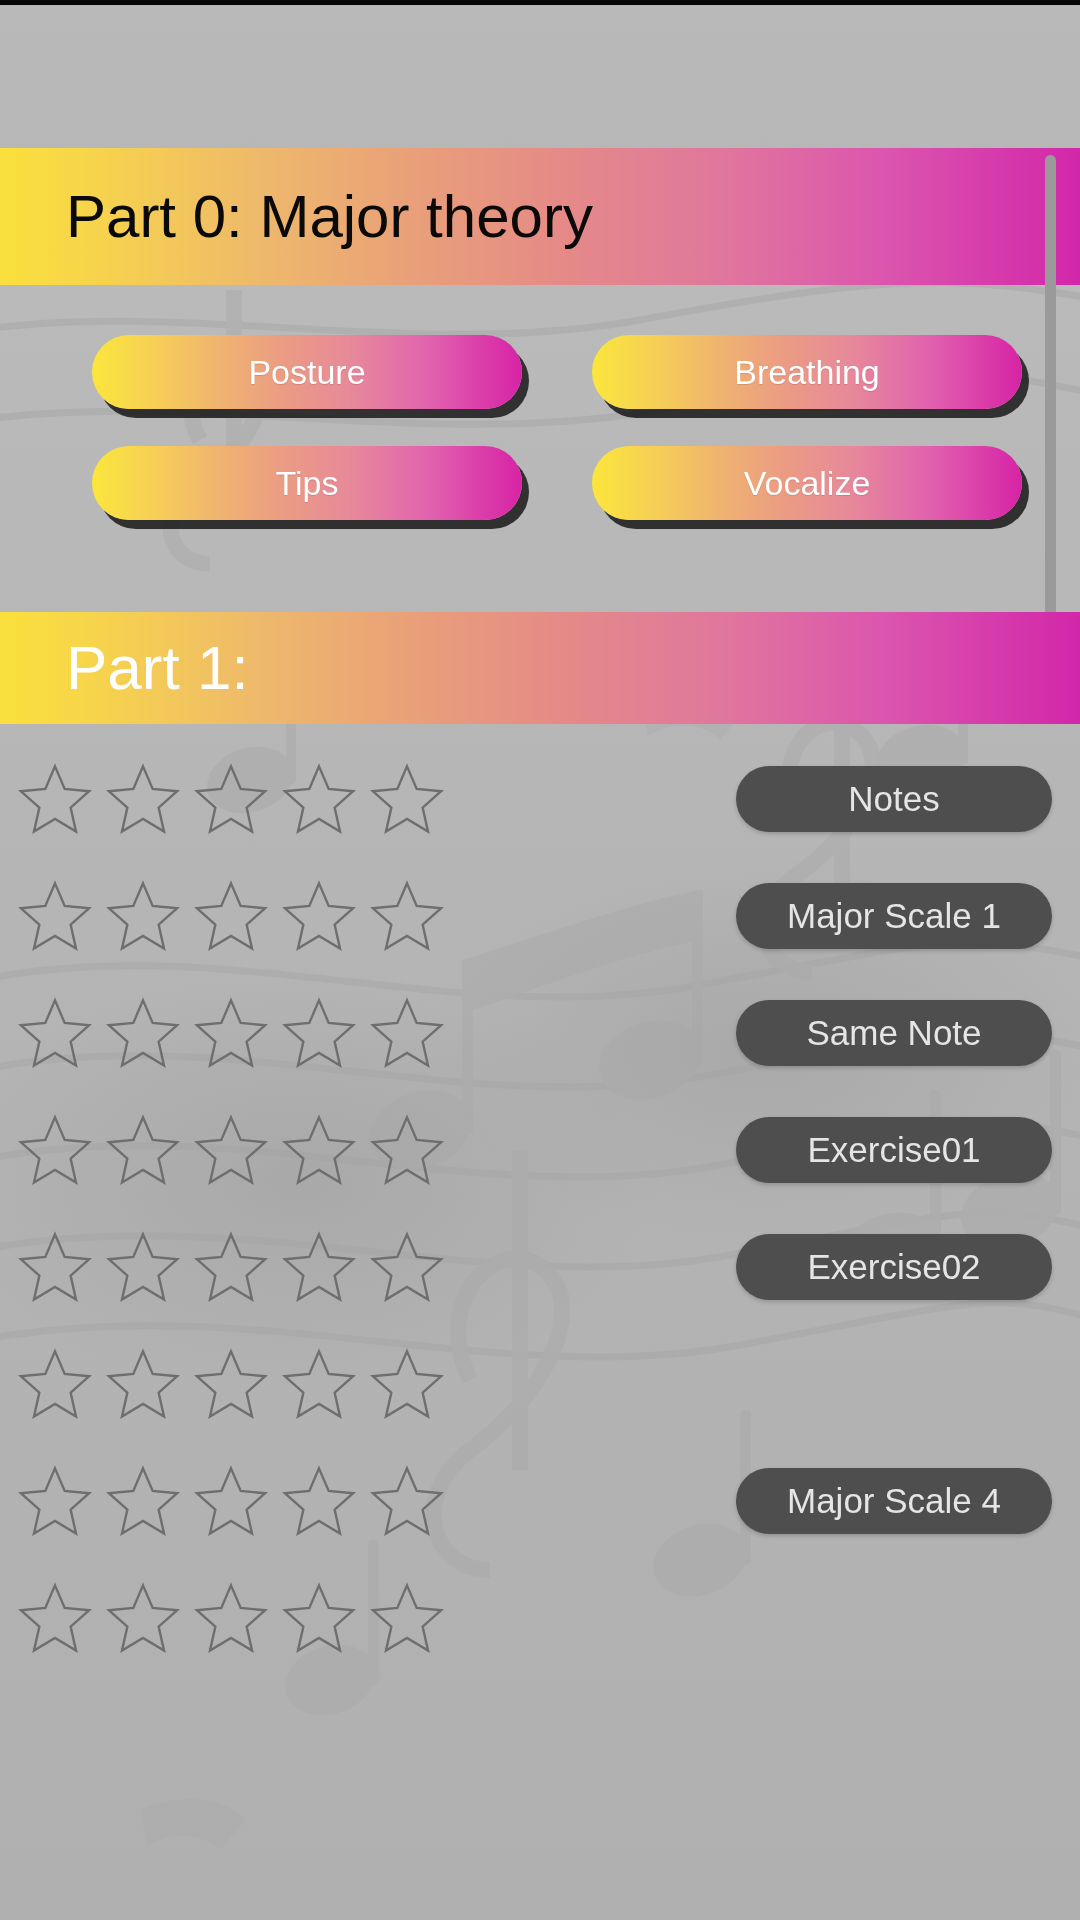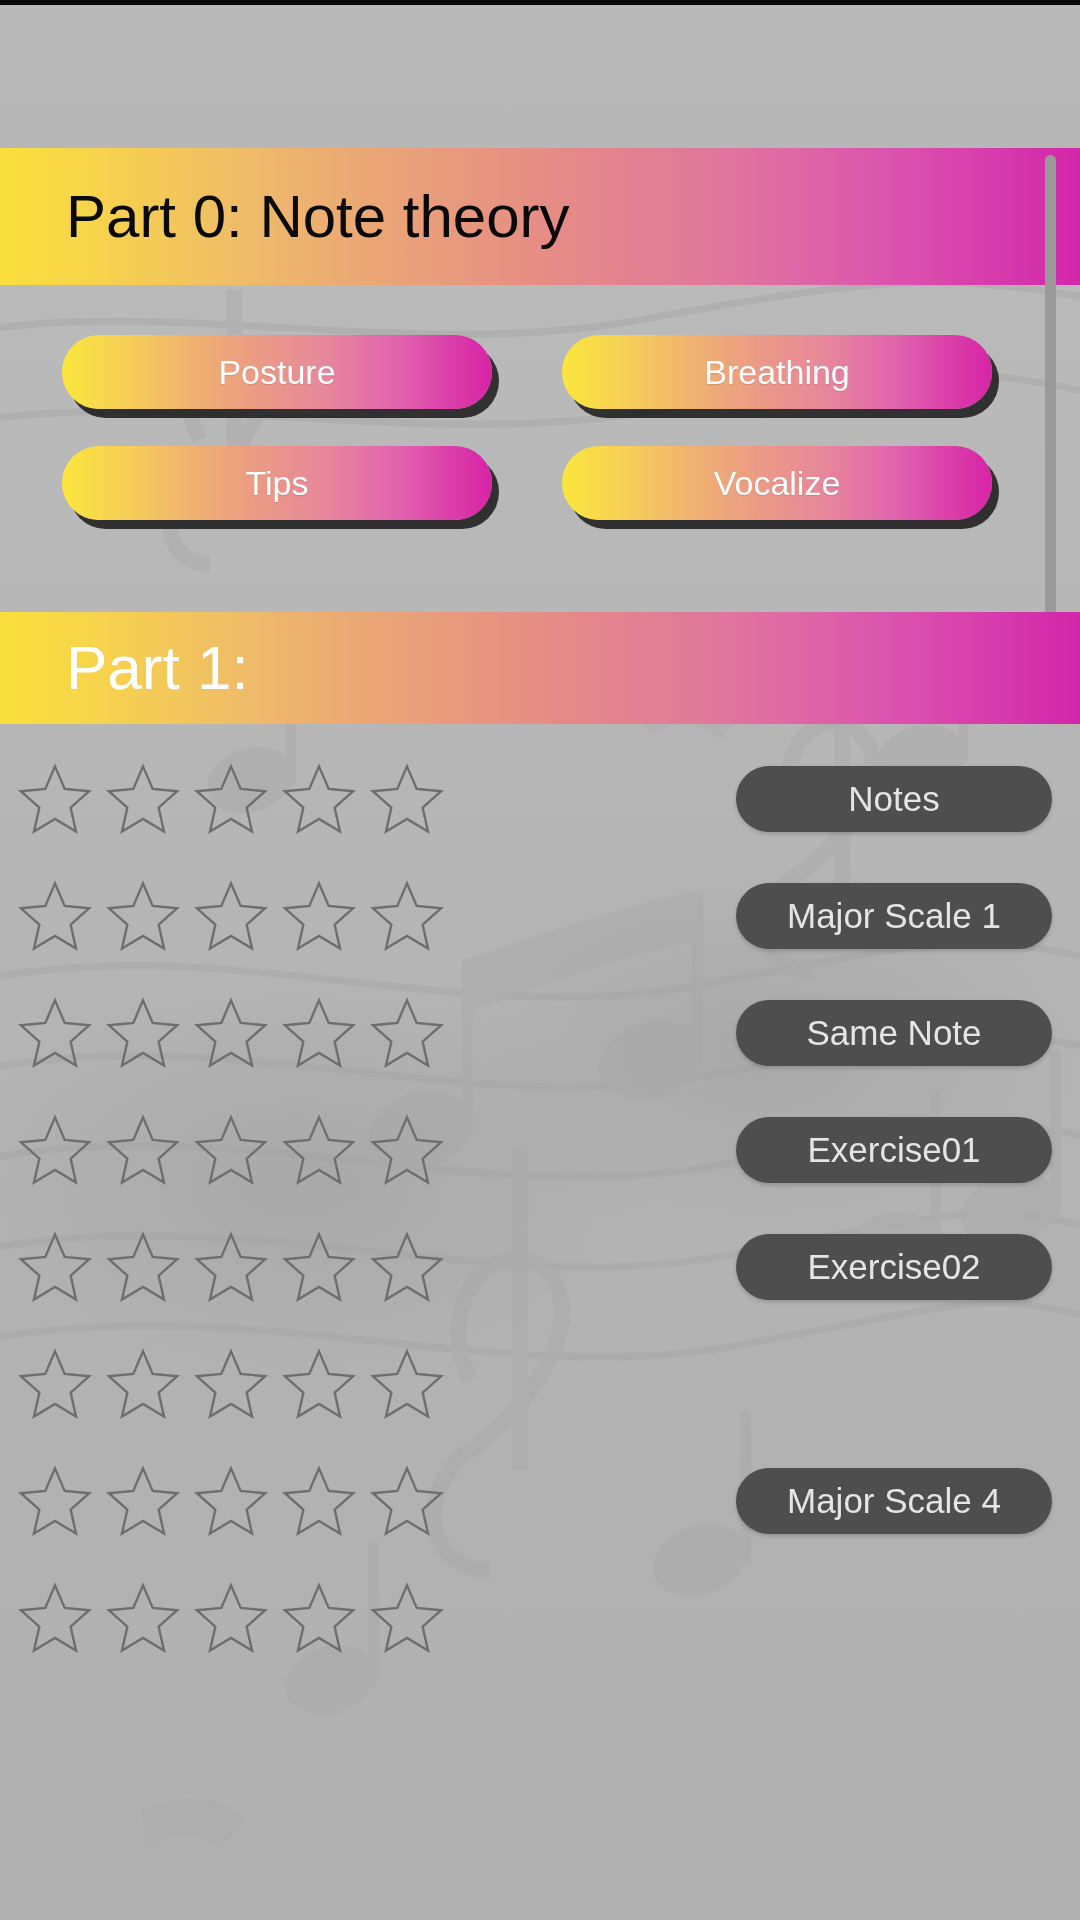--- a/index.html
+++ b/index.html
@@ -51,21 +51,21 @@
     padding-left:66px; line-height:1;
   }
   #header-part0 .title { color:#0a0a0a; font-size:60px; }
   #header-part1 .title { color:#ffffff; font-size:62px; }
 
   
   .grid-area {
     position:absolute; left:0; top:285px; width:1080px; height:343px;
   }
   .grid-inner {
-    position:absolute; left:62px; top:50px;
+    position:absolute; left:92px; top:50px;
     width:930px;
     display:grid;
     grid-template-columns:430px 430px;
     column-gap:70px; row-gap:37px;
   }
   .pill-grad {
     position:relative;
     height:74px; border-radius:40px;
     background:linear-gradient(90deg,
         #fbe63c 0%, #f6d055 14%,
@@ -155,21 +155,21 @@
     <g fill="#a8a8a8" opacity="0.7">
       <path d="M640 700 C 690 680, 730 690, 745 710 L 720 740 C 700 720, 670 722, 648 736 Z"></path>
       <path d="M140 1810 C 190 1790, 230 1800, 245 1820 L 220 1850 C 200 1830, 170 1832, 148 1846 Z"></path>
     </g>
   </svg>
 
   <div class="topbar-black"></div>
   <div class="statusbar"></div>
 
   <div class="section-header" id="header-part0">
-    <span class="title">Part 0: Note theory</span>
+    <span class="title">Part 0: Major theory</span>
   </div>
 
   <div class="grid-area">
     <div class="grid-inner">
       <div class="pill-grad">
         <span>Posture</span>
       </div>
       <div class="pill-grad">
         <span>Breathing</span>
       </div>

